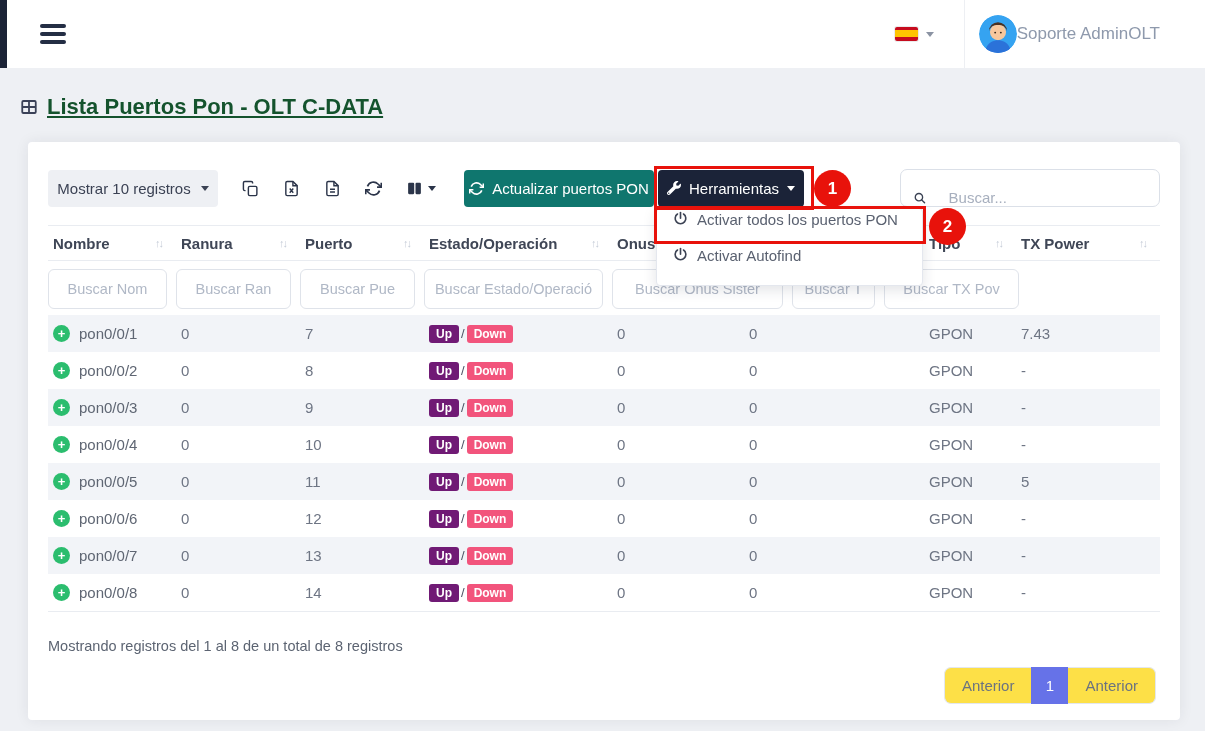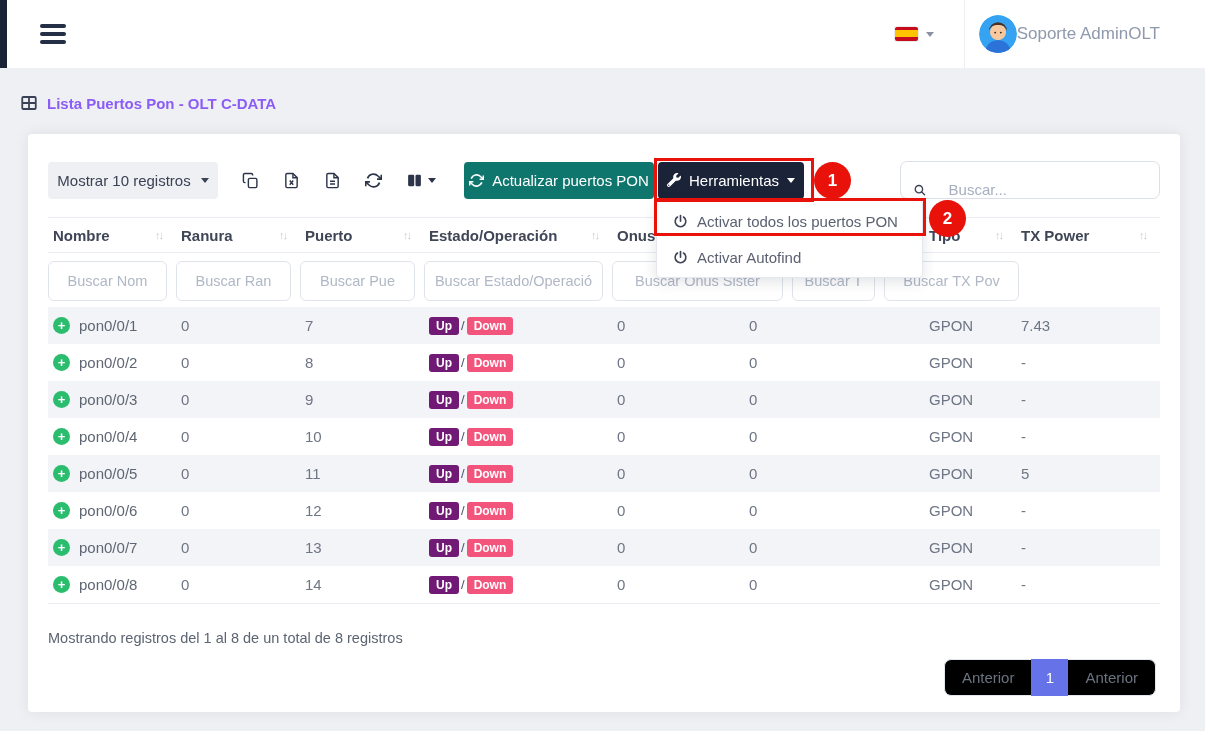--- a/index.html
+++ b/index.html
@@ -18,21 +18,21 @@
     box-shadow:0 0 0 1px rgba(0,0,0,.08); }
   .caret { width:0; height:0; border-left:4px solid transparent; border-right:4px solid transparent; border-top:5px solid #8b93a3; }
   .v-divider { width:1px; height:68px; background:#edeff3; margin:0 14px 0 10px; }
   .user-block { display:flex; align-items:center; padding-right:45px; cursor:pointer; }
   .avatar { width:38px; height:38px; border-radius:50%; overflow:hidden; flex:0 0 auto; }
   .user-name { font-size:17px; color:#8e99ac; }
 
   
   .page-title-row { display:flex; align-items:center; gap:9px; margin:26px 0 0 20px; }
   .page-title-row svg { color:#3a4157; }
-  .page-title { font-size:15px; font-weight:bold; color:#8b5cf6; }
+  .page-title { font-size:22px; font-weight:bold; color:#14532d;text-decoration:underline; }
 
   
   .card { position:relative; margin:22px 25px 0 28px; width:1152px; height:578px;
           background:#fff; border-radius:4px; box-shadow:0 0 14px rgba(33,43,54,.08);
           padding:27px 20px 0; }
 
   
   .toolbar { display:flex; align-items:center; height:38px; }
   .btn { display:inline-flex; align-items:center; justify-content:center; gap:8px;
          height:37px; border:none; border-radius:4px; font-family:inherit; font-size:15px; cursor:pointer; }
@@ -74,31 +74,31 @@
   .name-text { color:#5f6673; }
   .badge { color:#fff; font-size:12px; font-weight:bold; padding:3px 7px; border-radius:3px; line-height:1; }
   .badge.up { background:#701a75; }
   .badge.down { background:#f2547c; }
   .badge-sep { color:#4a5163; margin:0 2px; font-size:13px; }
 
   
   .info-text { margin-top:26px; font-size:14.5px; color:#5c6472; }
   .pagination { display:flex; justify-content:flex-end; margin-top:13px; padding-right:4px; }
   .page-btn { height:37px; display:inline-flex; align-items:center; justify-content:center;
-              border:1px solid #e3e7ee; background:#000000; color:#6b7380; font-size:15px;
+              border:1px solid #e3e7ee; background:#fde047; color:#6b7380; font-size:15px;
               font-family:inherit; cursor:pointer; padding:0 17px; }
   .page-btn.prev { border-radius:7px 0 0 7px; border-right:none; }
   .page-btn.next { border-radius:0 7px 7px 0; border-left:none; }
   .page-btn.active { background:#6672e8; color:#fff; border-color:#6672e8; width:37px; padding:0; }
 
   
   .dropdown { position:absolute; left:628px; top:66px; width:267px; background:#fff;
               border:1px solid #e4e7ee; border-radius:4px; box-shadow:0 4px 14px rgba(30,40,60,.13);
               padding:2px 0; z-index:50; }
-  .dd-item { display:flex; align-items:center; gap:9px; height:36px; padding:0 16px;
+  .dd-item { display:flex; gap:9px; height:36px; padding:0 16px;
              font-size:15px; color:#5a6170; cursor:pointer; }
   .dd-item svg { width:15px; height:15px; color:#3c4354; flex:0 0 auto; }
   .anno-rect { position:absolute; border:3px solid #e8120b; z-index:60; pointer-events:none; }
   .rect-1 { left:626px; top:24px; width:160px; height:44px; }
   .rect-2 { left:626px; top:64px; width:272px; height:38px; }
   .anno-circle { position:absolute; width:37px; height:37px; border-radius:50%; background:#e8120b;
                  color:#fff; font-size:17px; font-weight:bold; display:flex; align-items:center;
                  justify-content:center; z-index:61; }
   .circle-1 { left:786px; top:28px; }
   .circle-2 { left:901px; top:66px; }

